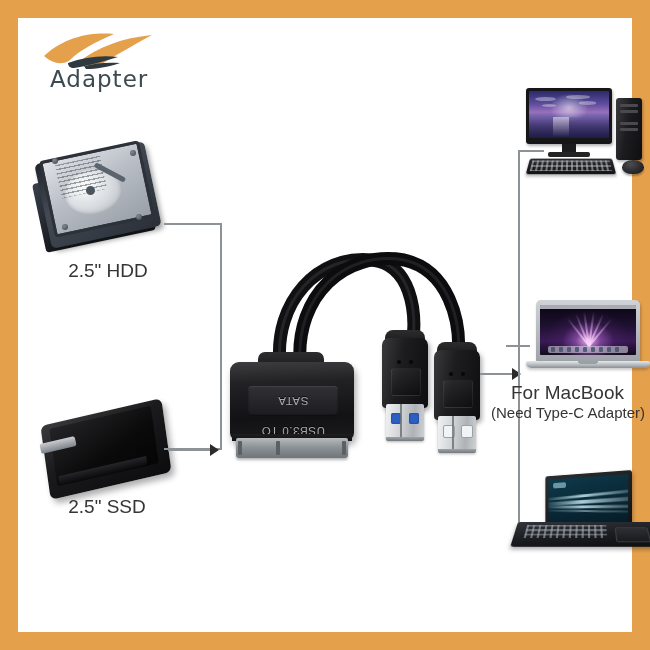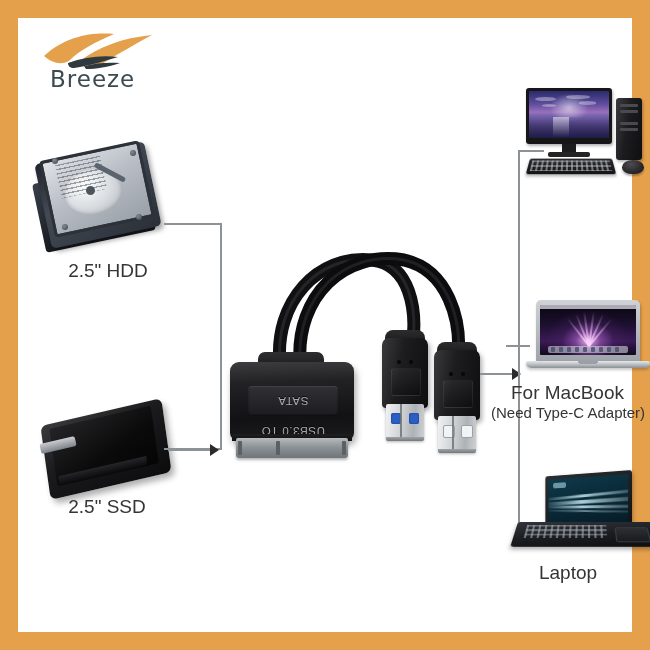--- a/index.html
+++ b/index.html
@@ -395,21 +395,21 @@
 <div id="frame">
   <div id="canvas">
 
     <div class="abs" id="logo">
       <svg class="wing" viewBox="0 0 120 40">
         <path d="M4 26 C 26 6, 52 2, 74 4 C 56 12, 40 20, 30 30 C 22 36, 12 33, 4 26 Z" fill="#e5a04c"></path>
         <path d="M40 31 C 58 17, 82 8, 112 5 C 92 16, 74 26, 62 34 C 54 38, 46 36, 40 31 Z" fill="#e5a04c"></path>
         <path d="M28 33 C 44 27, 62 25, 78 27 C 62 32, 46 36, 34 38 C 30 38, 28 36, 28 33 Z" fill="#2e3940"></path>
         <path d="M44 36 C 56 33, 68 32, 80 33 C 68 37, 56 39, 46 39 Z" fill="#2e3940"></path>
       </svg>
-      <div class="brand">Breeze</div>
+      <div class="brand">Adapter</div>
     </div>
 
     <div class="abs" id="hdd">
       <div class="sidestack"></div>
       <div class="body"></div>
       <div class="top"></div>
       <div class="platter"></div>
       <div class="txt"></div>
       <div class="spindle"></div>
       <div class="arm"></div>
@@ -563,16 +563,15 @@
           <div class="streak" style="top:50%;transform:rotate(-1.5deg);height:4px;"></div>
           <div class="streak" style="top:62%;transform:rotate(1deg);"></div>
           <div class="streak" style="top:72%;transform:rotate(2deg);height:2px;opacity:.6;"></div>
         </div>
       </div>
       <div class="base">
         <div class="keys"></div>
         <div class="pad"></div>
       </div>
     </div>
-    <div class="abs lbl" id="lbl-laptop">Laptop</div>
 
   </div>
 </div>
 
 </body></html>

